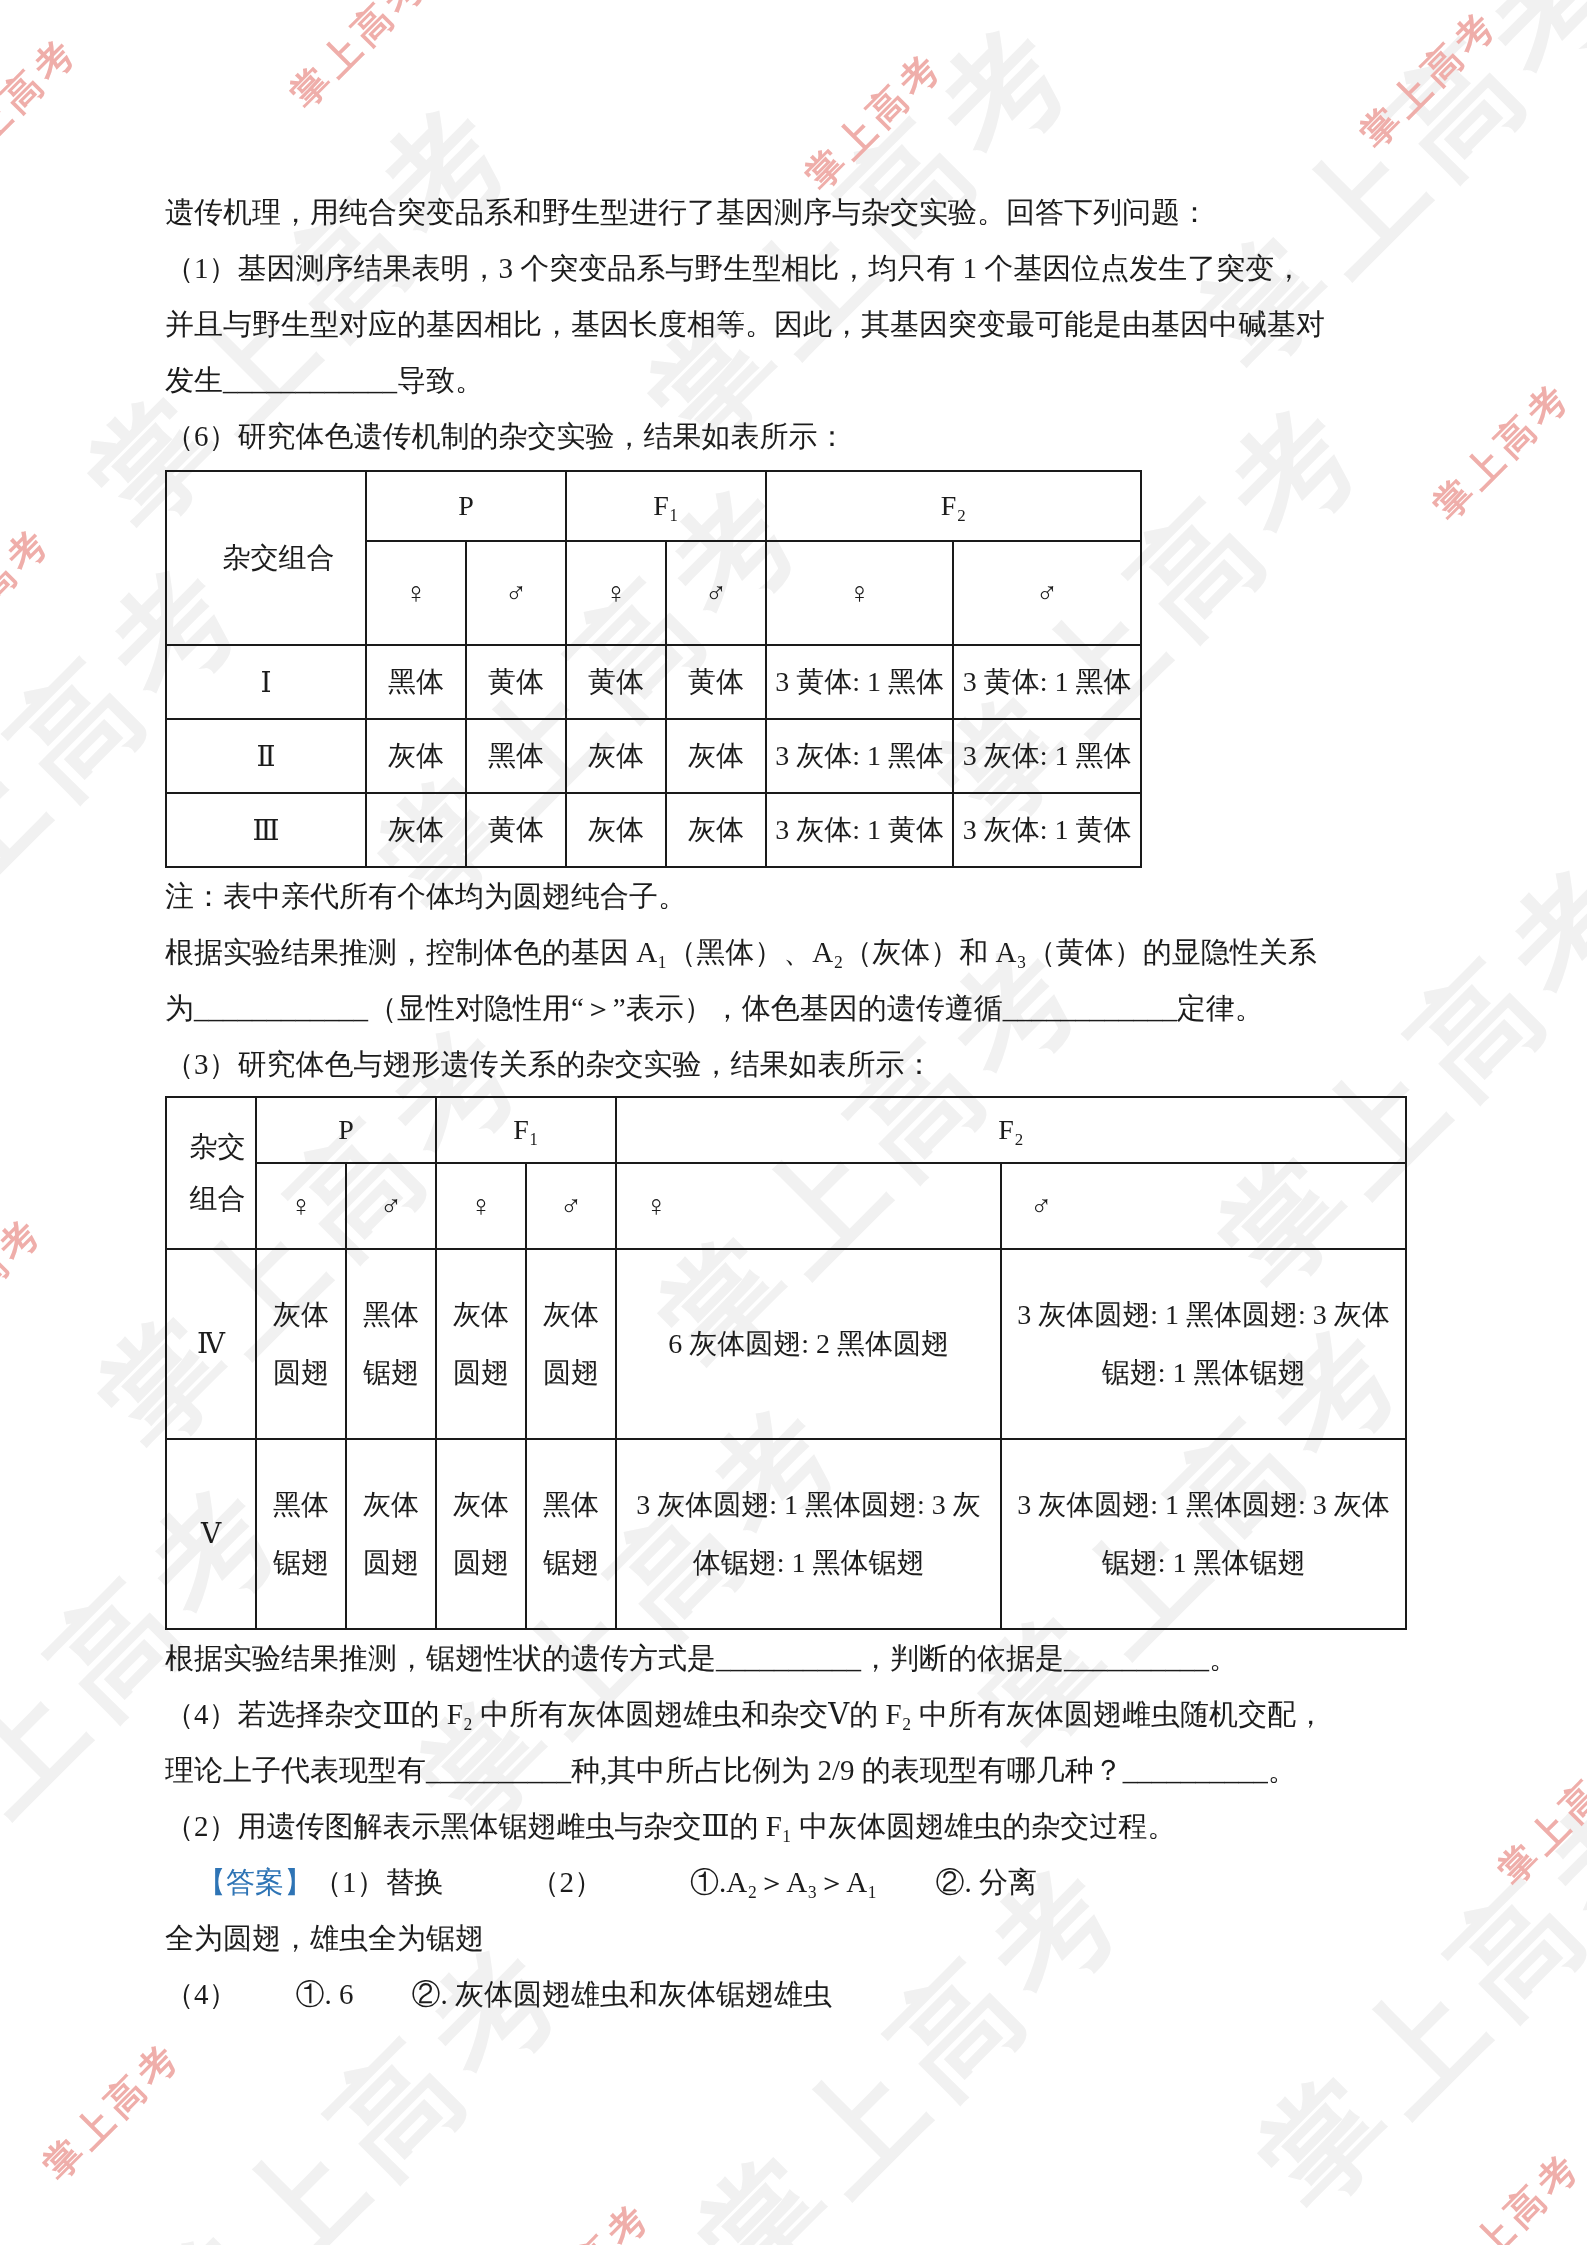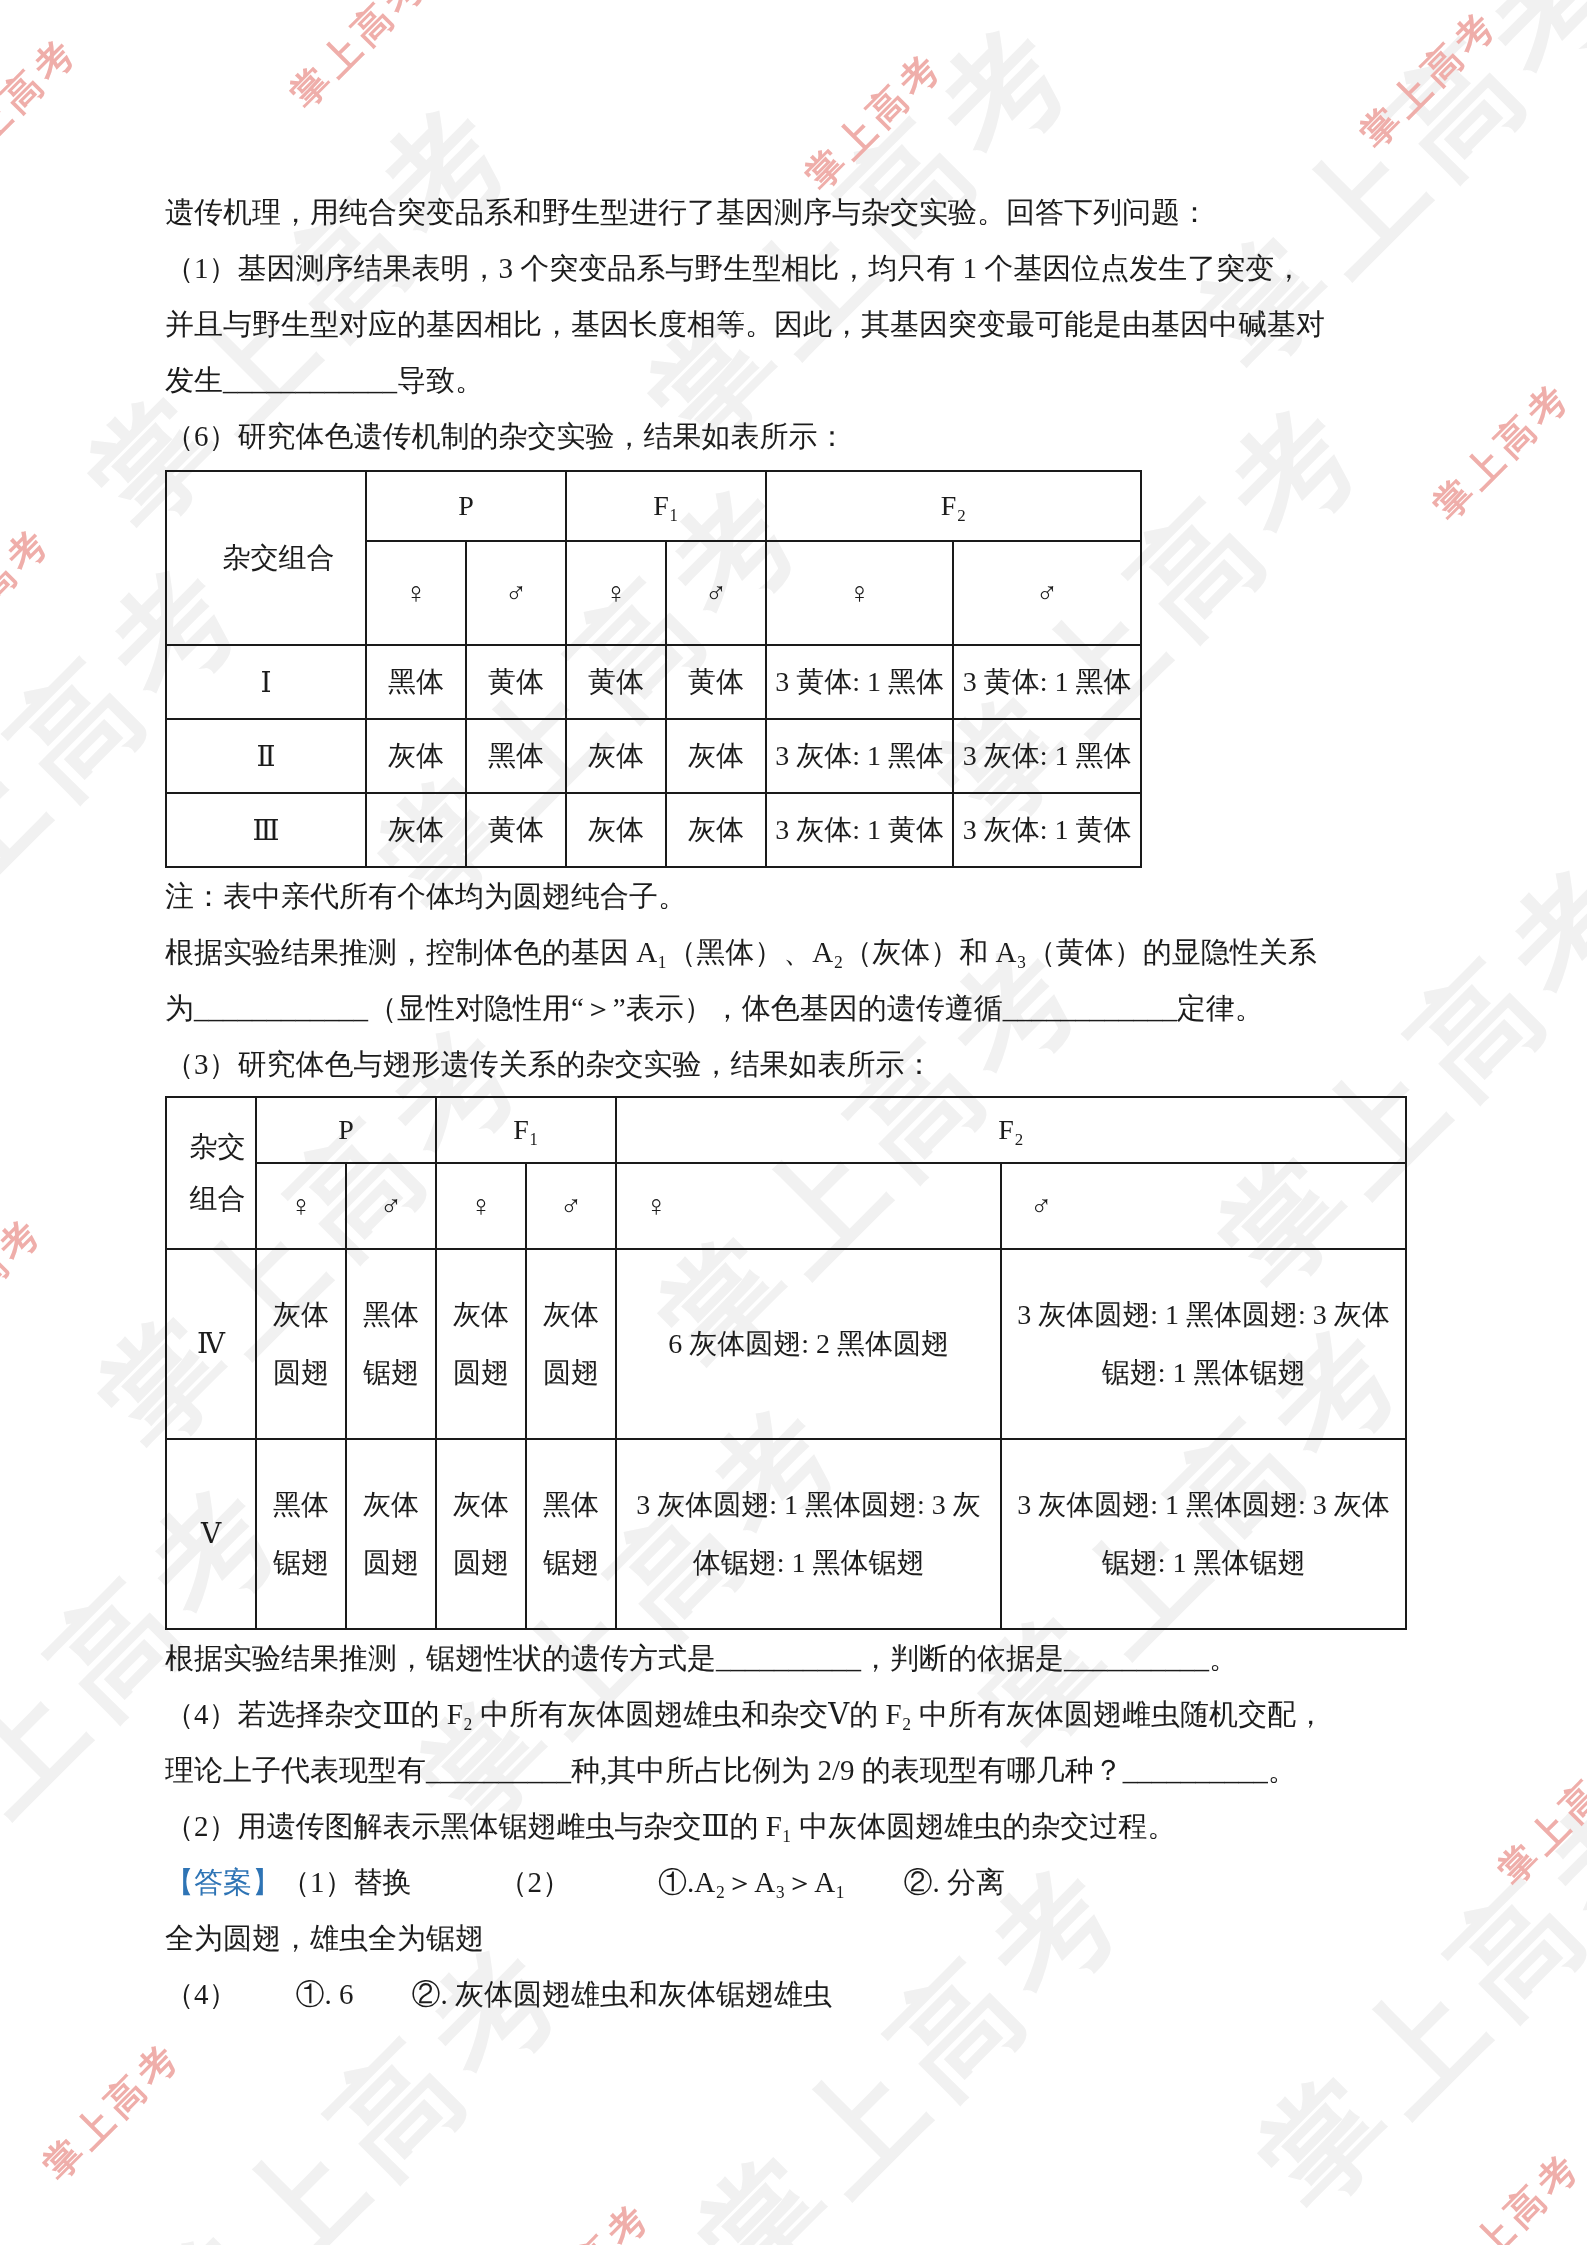--- a/index.html
+++ b/index.html
@@ -19,21 +19,21 @@
     transform-origin:left bottom;
     white-space:nowrap;
     font-weight:bold;
     pointer-events:none;
   }
   .wm-red{font-size:38px;letter-spacing:6px;}
   .wm-gray{font-size:120px;letter-spacing:16px;}
   
   .content{position:absolute;left:165px;top:184px;width:1250px;z-index:1;}
   .line{font-size:29px;line-height:56px;height:56px;white-space:nowrap;}
-  .ans-label{font-weight:normal;}
+  .ans-label{font-weight:normal;margin-left:32px;}
   
   table{border-collapse:collapse;table-layout:fixed;}
   td{border:2px solid #1a1a1a;vertical-align:middle;}
   .t1{width:975px;font-size:28px;margin-top:6px;}
   .t1 .h1 td{height:66px;text-align:center;}
   .t1 .corner{text-align:left;padding-left:26px;}
   .t1 .h2 td{height:100px;text-align:center;font-size:30px;}
   .t1 .dr td{height:72px;text-align:center;padding:0 2px;}
   .t1 .rowlab{text-align:left;padding-left:24px;}
   

